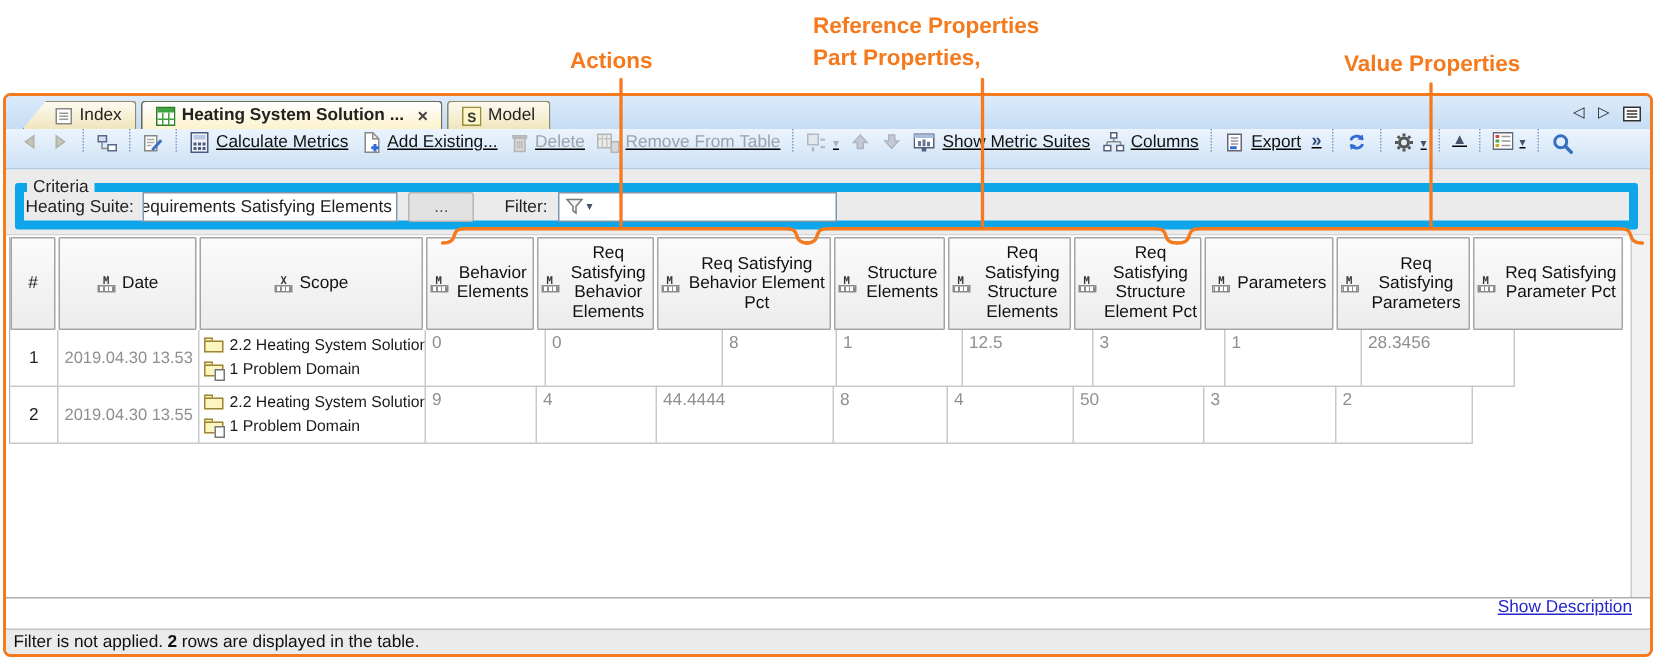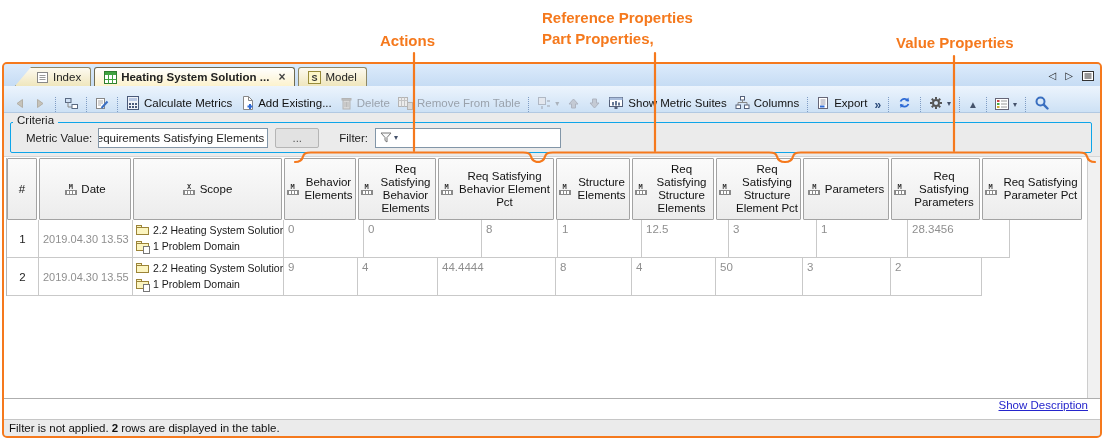--- a/index.html
+++ b/index.html
@@ -28,37 +28,37 @@
     border:1px solid #8d8867; border-bottom:none; border-radius:3px 3px 0 0;
     background:linear-gradient(#fdfaf0,#efe6bd); font-size:11.5px; color:#222; margin-right:3px; }
   .tab.slant { clip-path:polygon(16px 0, 100% 0, 100% 100%, 0 100%); padding-left:20px; }
   .tab.active { background:linear-gradient(#ffffff,#fcf2cd); font-weight:bold; border-color:#6e6a52; }
   .tab .close { font-weight:bold; color:#444; margin-left:5px; font-size:12px; }
   .tabnav { margin-left:auto; display:flex; align-items:center; gap:9px; padding-bottom:4px; }
   .tabnav .g { font-size:10px; color:#222; line-height:10px; }
 
   
   .toolbar { height:27px; background:linear-gradient(#ecf4fd,#cde1f5);
-    border-bottom:1px solid #b2c9e2; display:flex; align-items:flex-end; padding:0 5px;
-    flex:none; white-space:nowrap; }
+    border-bottom:1px solid #b2c9e2; display:flex; align-items:flex-start; padding:0 5px;
+    flex:none; white-space:nowrap;text-decoration:underline; }
   .tbtn { display:flex; align-items:center; gap:4px; padding:2px 4px; border-radius:2px;
     font-size:11.5px; color:#111; flex:none; }
   .tbtn.disabled { color:#9aa2ac; }
   .tsep { width:1px; height:15px; border-left:1px dotted #7f9cc4; margin:0 4px; flex:none; }
   .dd { font-size:8px; color:#44516a; }
   .tbtn.disabled .dd { color:#aab2bc; }
   .ovf { font-size:12px; color:#2a4a7a; font-weight:bold; padding:0 3px; }
   .collapse-g { font-size:10px; color:#45536b; }
 
   
   .criteria { height:44px; background:#ebebeb; border-bottom:1px solid #d6d6d6; flex:none;
     position:relative; }
   .group { position:absolute; left:6px; right:8px; top:9px; height:31px;
-    border:1px solid #0ea5e9; border-radius:2px; display:flex; align-items:center;
-    padding-left:15px; }
+    border:6px solid #0ea5e9; border-radius:2px; display:flex; align-items:center;
+    padding-left:1px; }
   .group-label { position:absolute; top:-9px; left:2px; background:#ebebeb; padding:0 4px;
     font-size:11.5px; color:#222; }
   .flabel { font-size:11.5px; color:#222; margin-right:6px; }
   .metricfield { width:170px; height:20px; border:1px solid #8296a8; background:#fff;
     font-size:11.5px; color:#222; line-height:18px; padding:0 3px;
     direction:rtl; overflow:hidden; white-space:nowrap; }
   .browse { width:44px; height:20px; background:#e2e2e2; border:1px solid #b5b5b5;
     border-radius:2px; color:#555; font-size:11.5px; text-align:center; line-height:18px;
     margin-left:7px; }
   .filterlabel { margin:0 7px 0 20px; }
@@ -367,21 +367,21 @@
       <svg width="15" height="15">
         <circle cx="6.5" cy="6.5" r="4" fill="none" stroke="#3a6fc0" stroke-width="2"></circle>
         <line x1="9.7" y1="9.7" x2="13.5" y2="13.5" stroke="#3a6fc0" stroke-width="2.4" stroke-linecap="round"></line>
       </svg>
     </span>
   </div>
 
   <div class="criteria">
     <div class="group">
       <span class="group-label">Criteria</span>
-      <span class="flabel">Metric Value:</span>
+      <span class="flabel">Heating Suite:</span>
       <div class="metricfield">Requirements Satisfying Elements</div>
       <div class="browse">...</div>
       <span class="flabel filterlabel">Filter:</span>
       <div class="filterfield">
         <svg width="12" height="12">
           <path d="M1,1 H11 L7,5.5 V10 L5,8.5 V5.5 Z" fill="#f8f8f8" stroke="#777"></path>
         </svg>
         <span class="dd">▾</span>
       </div>
     </div>

